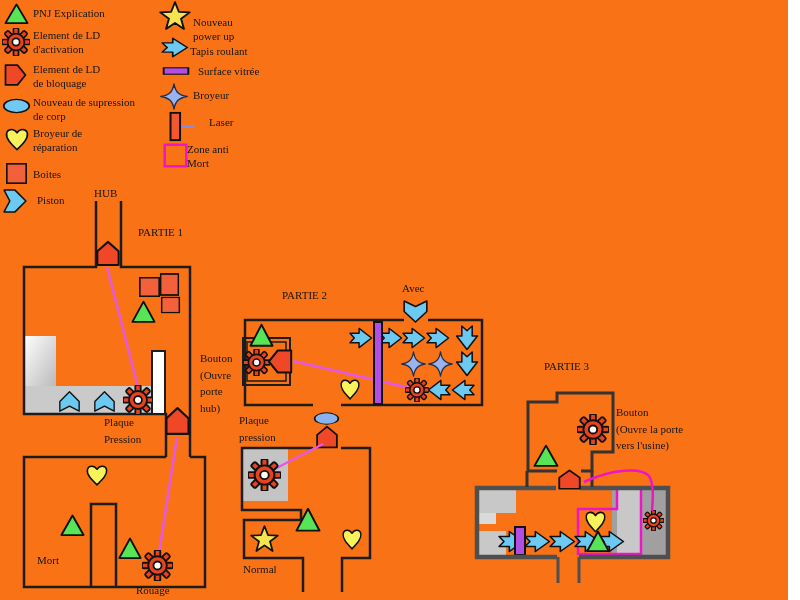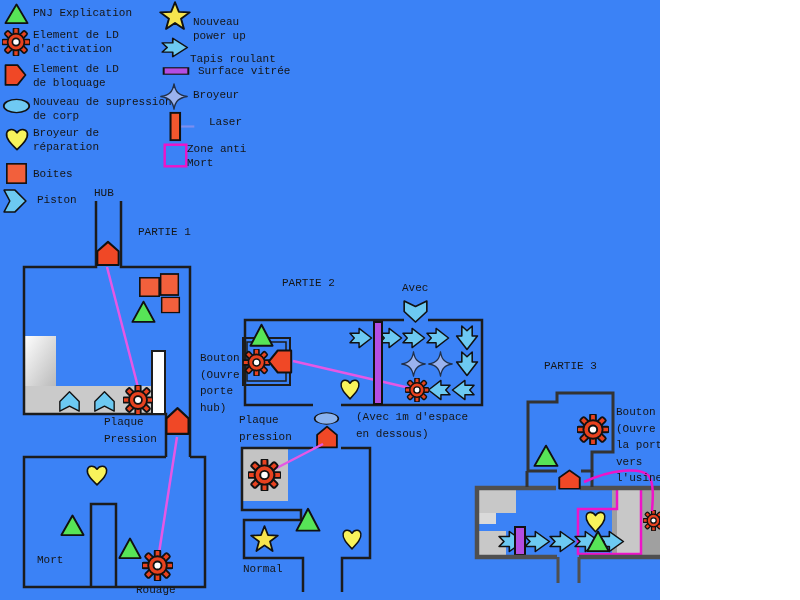--- a/index.html
+++ b/index.html
@@ -1,17 +1,17 @@
 <!DOCTYPE html>
 <html><head>
 <meta charset="utf-8">
 <style>
   html,body{margin:0;padding:0;background:#fff;}
-  .stage{position:relative;width:660px;height:600px;background:#3b82f6;overflow:hidden;
-         font-family:Liberation Mono, monospace;}
+  .stage{position:relative;width:788px;height:600px;background:#f97316;overflow:hidden;
+         font-family:Liberation Serif, serif;}
   .stage svg.map{position:absolute;left:0;top:0;}
   .lbl{position:absolute;font-size:11px;line-height:1.3;color:#151515;white-space:pre-line;}
   .lbl.lh{line-height:1.5;}
   .ico{position:absolute;}
 </style>
 </head>
 <body>
 
 <div class="stage">
 
@@ -244,21 +244,21 @@
 
     <svg class="ico" style="left:159px;top:1px;width:32px;height:30px" viewBox="0 0 100 100" preserveAspectRatio="none">
         <use href="#sym-star" width="100" height="100"></use>
       </svg>
     <span class="lbl" style="left:193px;top:15px">Nouveau
 power up</span>
 
     <svg class="ico" style="left:161px;top:36px;width:28px;height:23px" viewBox="0 0 100 100" preserveAspectRatio="none">
         <use href="#sym-tapis-right" width="100" height="100"></use>
       </svg>
-    <span class="lbl" style="left:190px;top:52px">Tapis roulant</span>
+    <span class="lbl" style="left:190px;top:44px">Tapis roulant</span>
 
     <svg class="ico" style="left:162px;top:63px;width:28px;height:16px" viewBox="0 0 100 100" preserveAspectRatio="none">
         <use href="#sym-glass-h" width="100" height="100"></use>
       </svg>
     <span class="lbl" style="left:198px;top:64px">Surface vitrée</span>
 
     <svg class="ico" style="left:160px;top:83px;width:28px;height:27px" viewBox="0 0 100 100" preserveAspectRatio="none">
         <use href="#sym-broyeur" width="100" height="100"></use>
       </svg>
     <span class="lbl" style="left:193px;top:88px">Broyeur</span>
@@ -270,33 +270,31 @@
 
     <svg class="ico" style="left:162px;top:142px;width:27px;height:27px" viewBox="0 0 100 100" preserveAspectRatio="none">
         <use href="#sym-zone" width="100" height="100"></use>
       </svg>
     <span class="lbl" style="left:187px;top:142px">Zone anti
 Mort</span>
   </div>
 
   <span class="lbl" style="left:94px;top:186px">HUB</span>
   <span class="lbl" style="left:138px;top:225px">PARTIE 1</span>
-  <span class="lbl" style="left:282px;top:276px">PARTIE 2</span>
+  <span class="lbl" style="left:282px;top:288px">PARTIE 2</span>
   <span class="lbl" style="left:544px;top:359px">PARTIE 3</span>
   <span class="lbl" style="left:402px;top:281px">Avec</span>
   <span class="lbl lh" style="left:200px;top:350px">Bouton
 (Ouvre
 porte
 hub)</span>
   <span class="lbl lh" style="left:104px;top:414px">Plaque
 Pression</span>
   <span class="lbl lh" style="left:239px;top:412px">Plaque
 pression</span>
-  <span class="lbl lh" style="left:356px;top:409px">(Avec 1m d'espace
-en dessous)</span>
   <span class="lbl" style="left:37px;top:553px">Mort</span>
   <span class="lbl" style="left:136px;top:583px">Rouage</span>
   <span class="lbl" style="left:243px;top:562px">Normal</span>
   <span class="lbl lh" style="left:616px;top:404px">Bouton
 (Ouvre la porte
 vers l'usine)</span>
 
 </div>
 
 </body></html>

